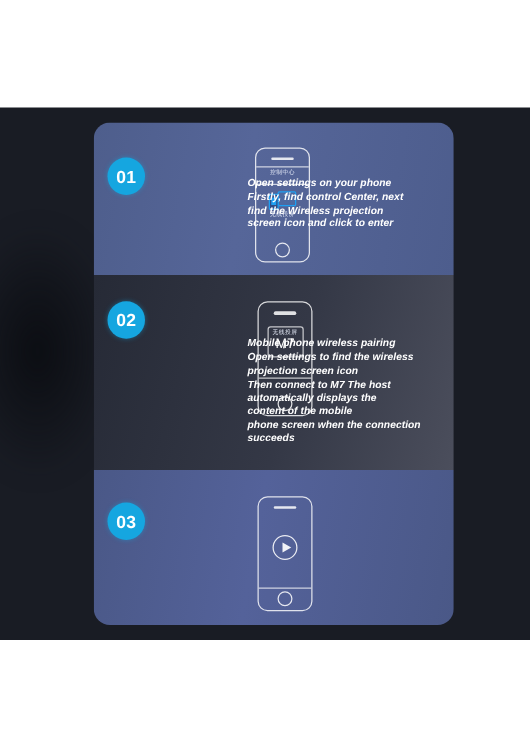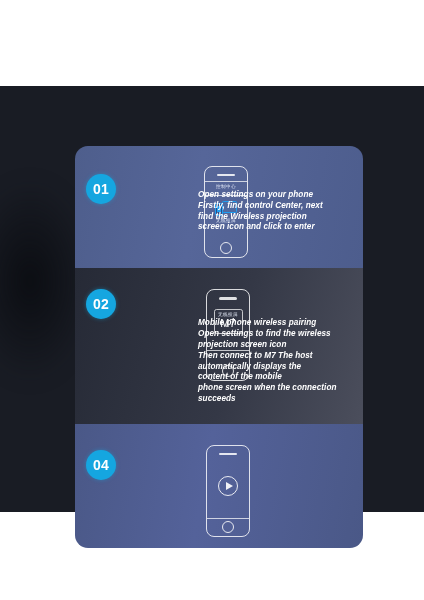--- a/index.html
+++ b/index.html
@@ -22,21 +22,21 @@
     position:absolute;left:-30px;top:95px;width:120px;height:200px;
     background:radial-gradient(ellipse at center,#0b0d12 0%,rgba(11,13,18,0) 72%);
     filter:blur(9px);
     pointer-events:none;
   }
 
   
   .card{
     position:absolute;left:75px;top:98px;width:288px;height:402px;
     border-radius:13px;overflow:hidden;
-    display:flex;flex-direction:column;margin-top:48px;
+    display:flex;flex-direction:column;
   }
 
   .panel{
     position:relative;
     display:flex;align-items:center;
     box-sizing:border-box;
   }
   .panel-1{
     height:132px;
     background:linear-gradient(100deg,#4e5e8c 0%,#566699 42%,#4d5d8d 100%);
@@ -219,21 +219,21 @@
 Open settings to find the wireless
 projection screen icon
 Then connect to M7 The host
 automatically displays the
 content of the mobile
 phone screen when the connection
 succeeds</div>
     </div>
 
     <div class="panel panel-3">
-      <div class="badge badge-3">04</div>
+      <div class="badge badge-3">03</div>
 
       <div class="phone phone-3">
         <div class="speaker"></div>
         <div class="play"></div>
         <div class="divider" style="margin-top:22px"></div>
         <div class="home-wrap">
           <div class="home"></div>
         </div>
       </div>
 

